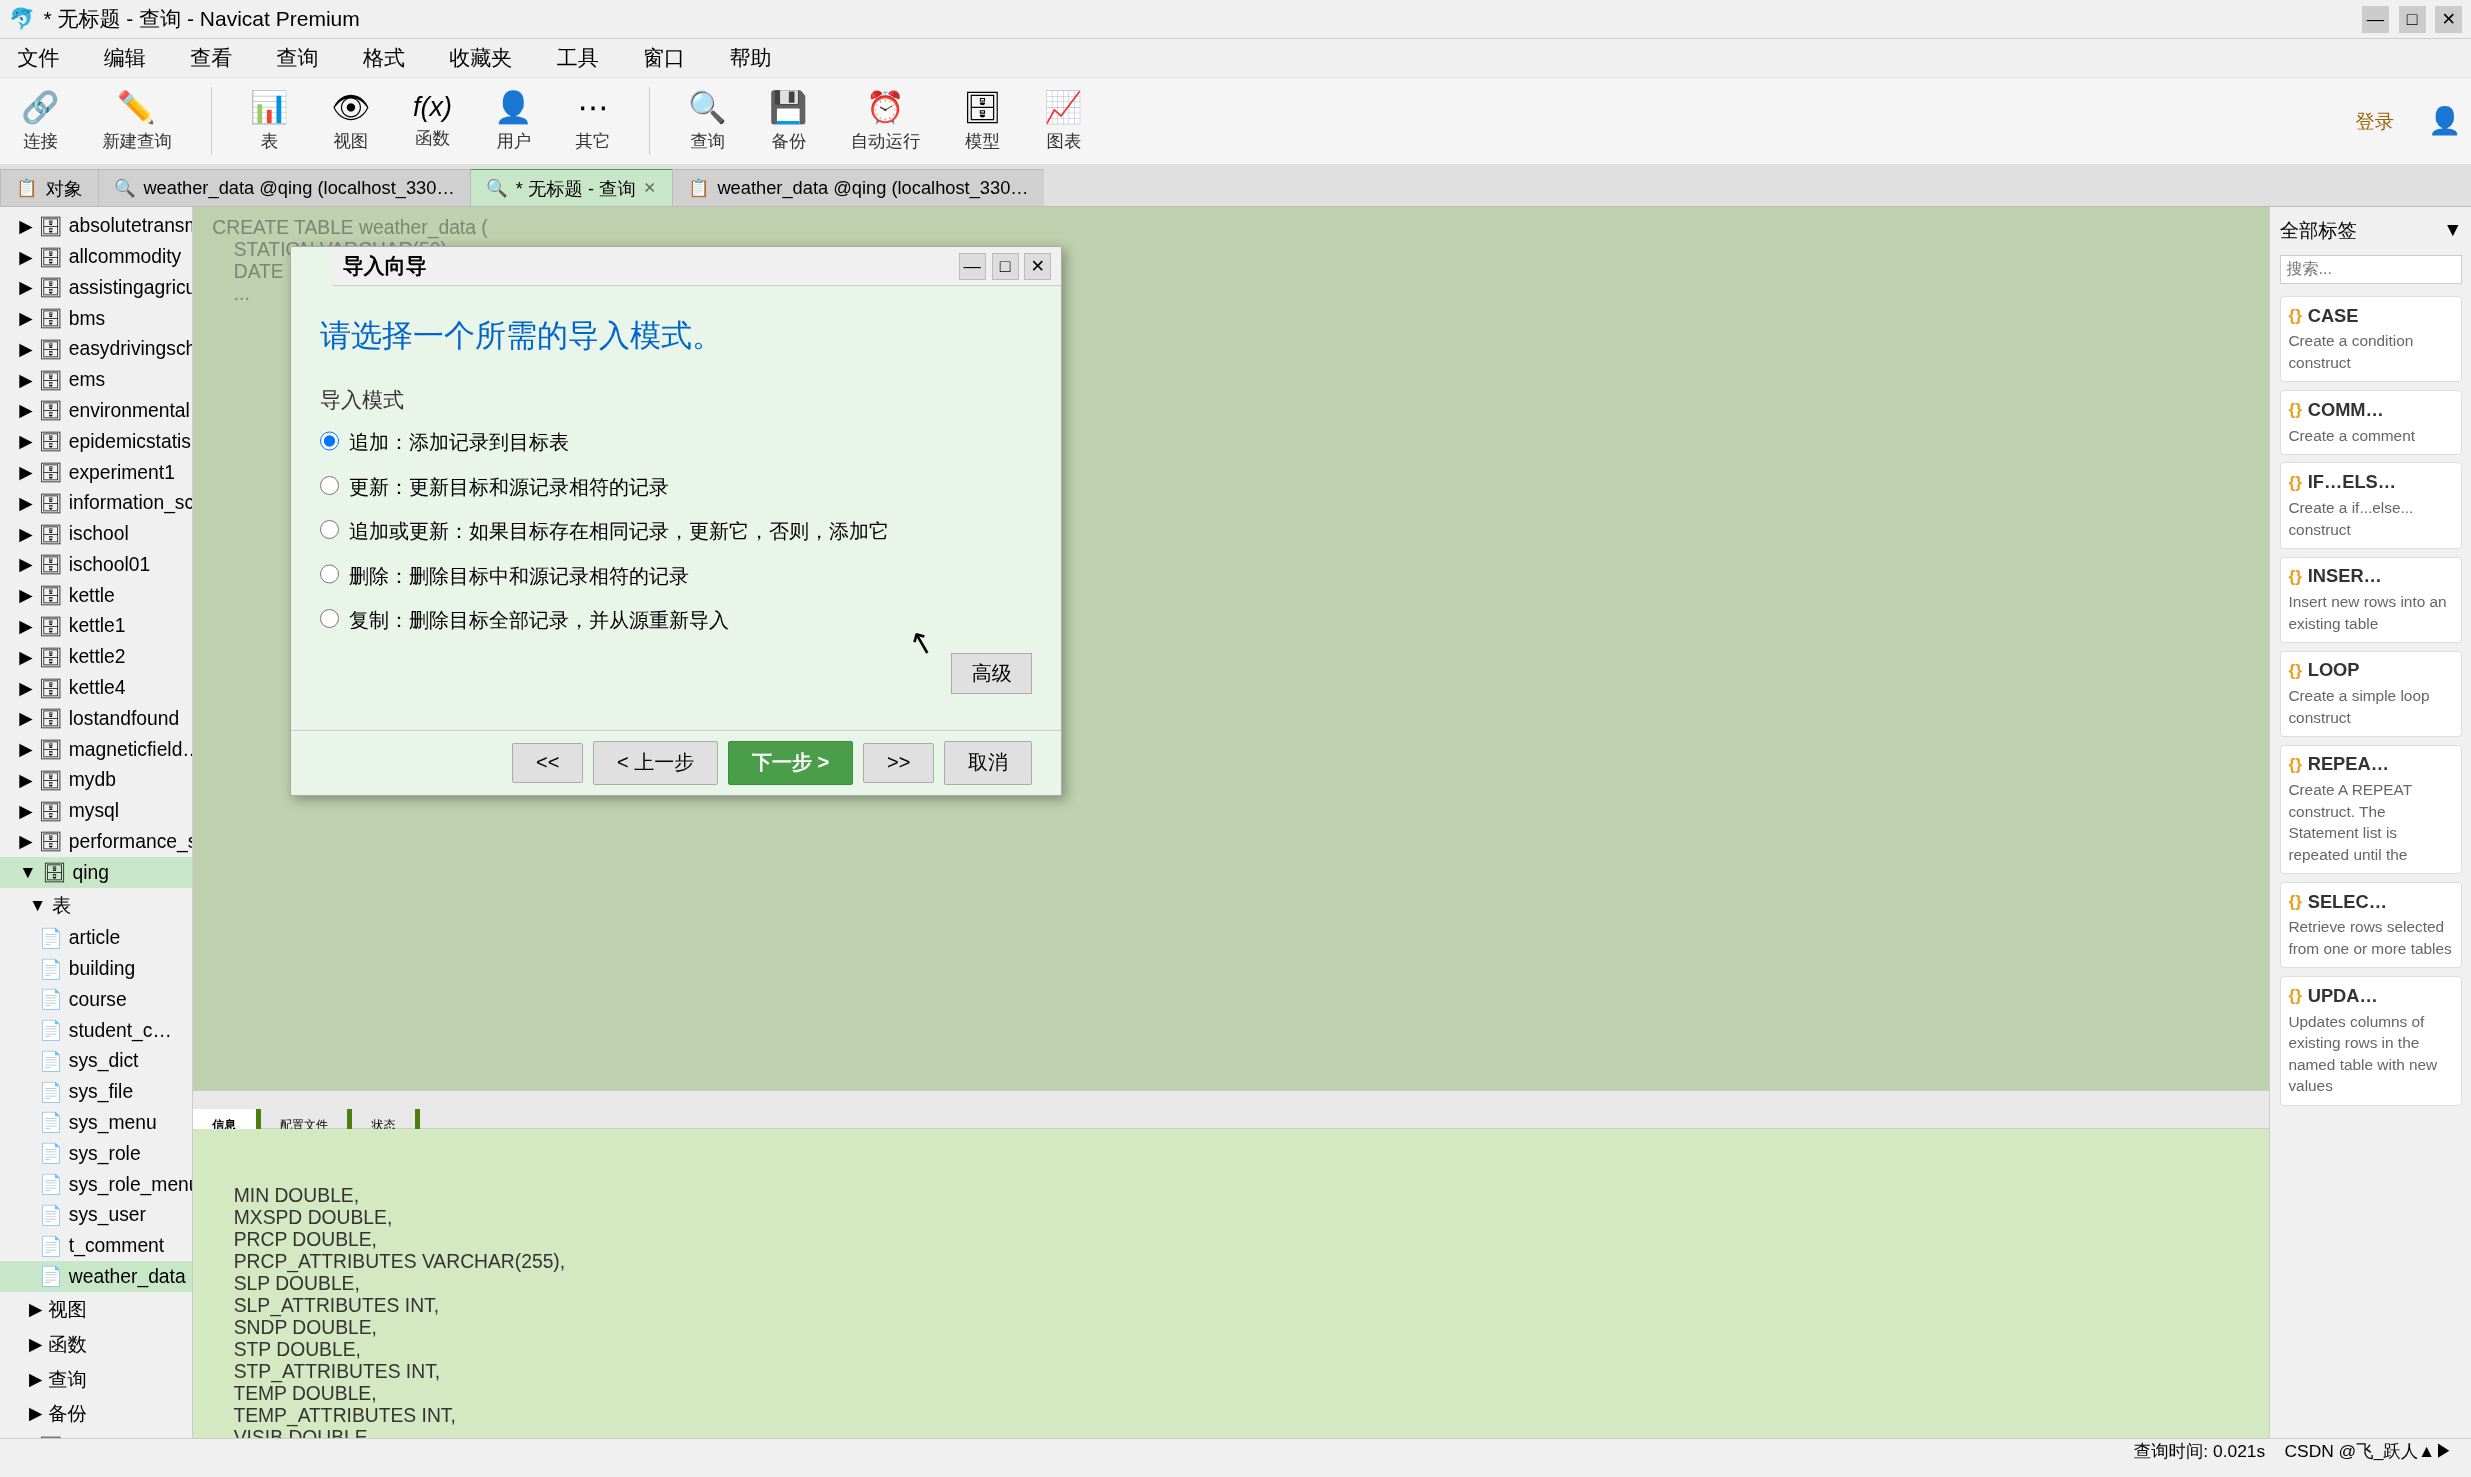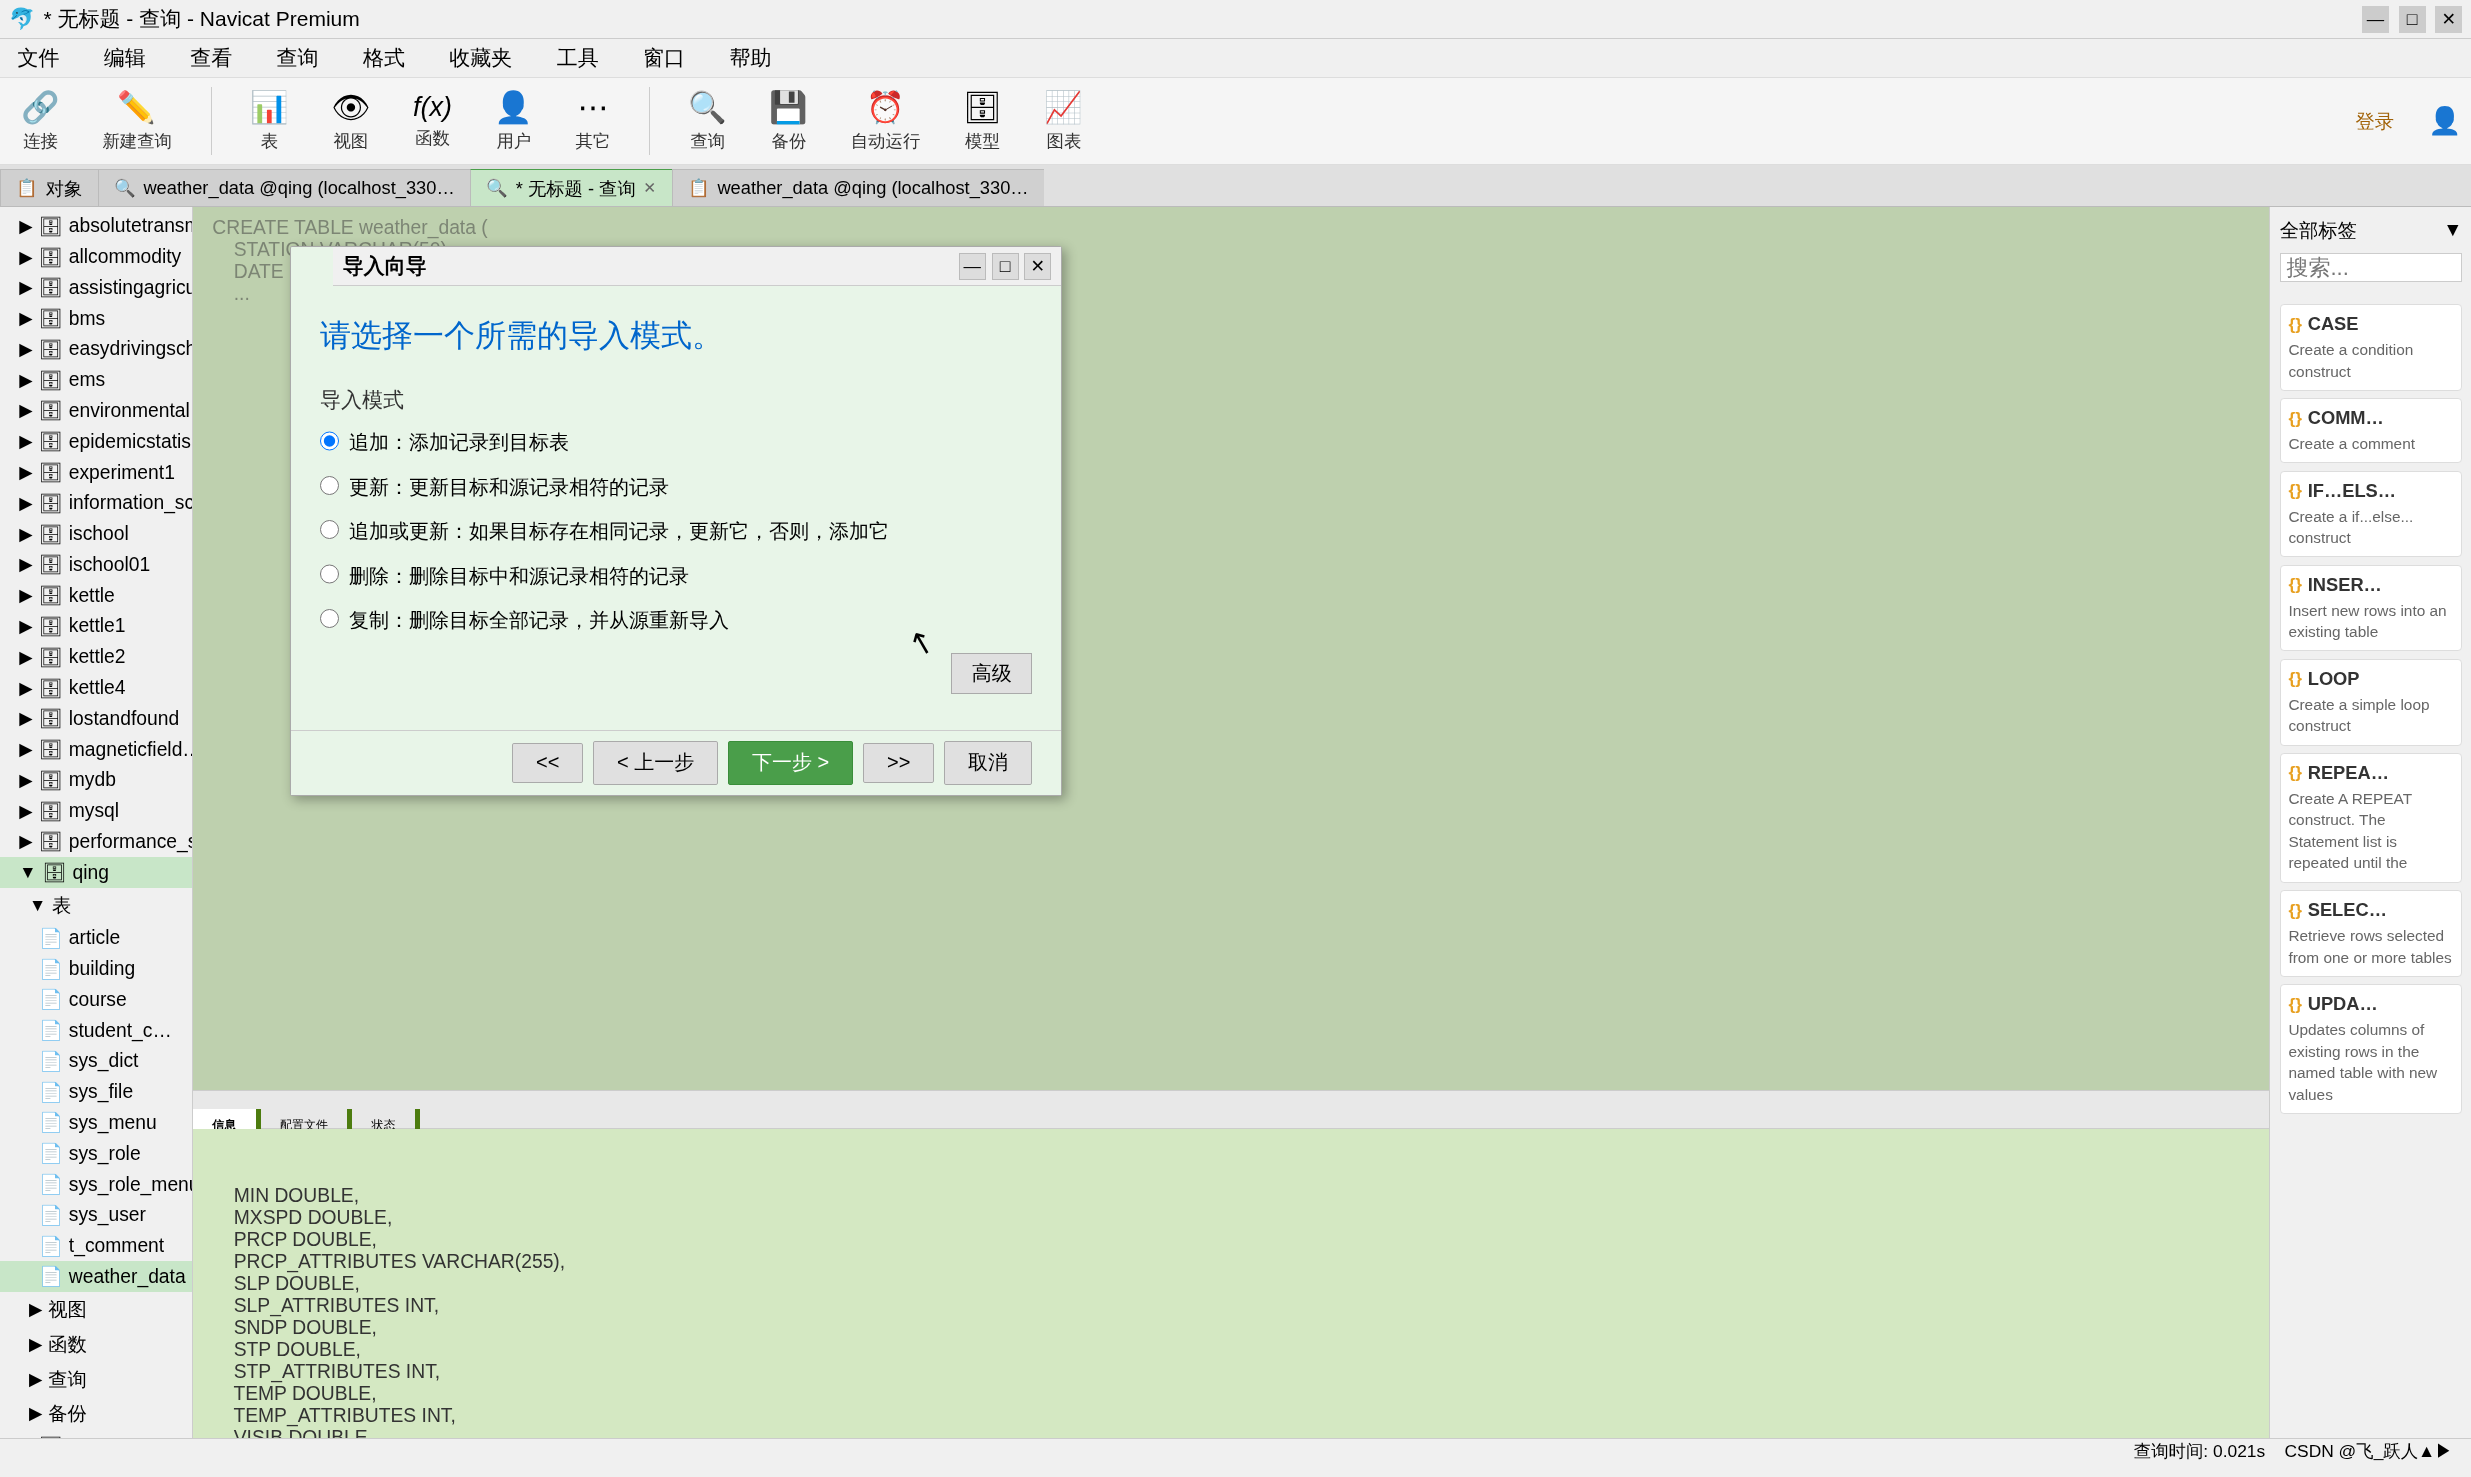--- a/index.html
+++ b/index.html
@@ -152,22 +152,22 @@
       align-items: center;
       justify-content: space-between;
       margin-bottom: 9.7px;
       font-size: 19.3px;
     }
     .right-panel-search {
       width: 100%;
       height: 29px;
       border: 1px solid #ccc;
       padding: 1.9px 5.8px;
-      font-size: 22px;
-      margin-bottom: 22px;
+      font-size: 16px;
+      margin-bottom: 12px;
     }
     .snippet-item {
       background: #fff;
       border: 1px solid #ddd;
       border-radius: 3.9px;
       padding: 7.7px;
       margin-bottom: 7.7px;
       cursor: pointer;
       font-size: 17.4px;
     }
@@ -275,20 +275,21 @@
       border: 1px solid #aaa;
       padding: 7.7px 23px;
       font-size: 20px;
       cursor: pointer;
       border-radius: 1.9px;
     }
     .footer-btn.primary {
       background: #4a9e4a;
       color: #fff;
       border-color: #3a8e3a;
+      font-weight: bold;
     }
 
     
     .tab-bar-row {
       display: flex;
       align-items: flex-end;
       height: 42px;
       background: #e0e0e0;
       border-bottom: 1px solid #bbb;
       padding-left: 0;

